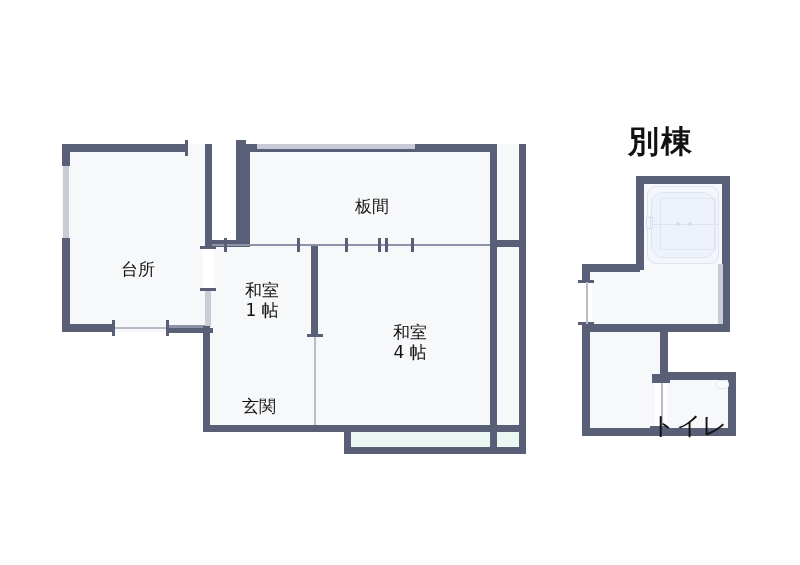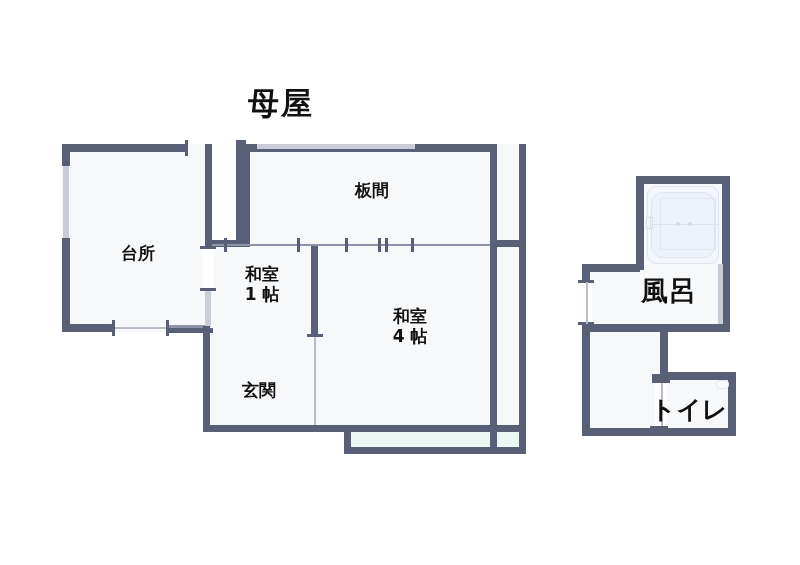--- a/index.html
+++ b/index.html
@@ -60,24 +60,25 @@
     font-size: 31px;
     font-weight: 700;
     letter-spacing: 2px;
     white-space: nowrap;
     line-height: 1;
   }
   .room-label {
     position: absolute;
     color: #111111;
     font-size: 17px;
-    font-weight: 700;
+    font-weight: 400;
     white-space: nowrap;
     text-align: center;
     line-height: 1.18;
+    margin-top: 16px;
   }
   .room-label.big {
     font-size: 27px;
     letter-spacing: 1px;
   }
   .room-label .ln { display: block; }
 
   
   .tub-outer {
     position: absolute;
@@ -121,22 +122,22 @@
     border: 1px solid #e4e8f1;
     border-radius: 4px;
     background: #fafbfd;
   }
 </style>
 </head>
 <body>
 
 <div id="plan">
 
-  <div class="building-title" style="left:248px; top:88px;">母屋</div>
-
+
+  <div class="building-title" style="left:628px; top:126px;">別棟</div>
 
   <div class="room" style="left:62px;  top:144px; width:148px; height:188px;"></div>
 
   <div class="room" style="left:248px; top:144px; width:248px; height:102px;"></div>
 
   <div class="room" style="left:203px; top:246px; width:115px; height:86px;"></div>
 
   <div class="room" style="left:318px; top:246px; width:178px; height:186px;"></div>
 
   <div class="room" style="left:203px; top:332px; width:115px; height:100px;"></div>
@@ -271,17 +272,16 @@
   <div class="tub-inner" style="left:651px; top:192px; width:64px; height:66px;"></div>
   <div class="tub-rect" style="left:660px; top:198px; width:56px; height:52px;"></div>
   <div class="tub-line" style="left:651px; top:224px; width:68px; height:1px;"></div>
   <div class="tub-dot" style="left:676px; top:222px; width:4px; height:4px;"></div>
   <div class="tub-dot" style="left:688px; top:222px; width:4px; height:4px;"></div>
   <div class="tap" style="left:646px; top:217px; width:7px; height:12px;"></div>
   <div class="tub-line" style="left:650px; top:216px; width:1px; height:14px;"></div>
 
   <div class="toilet-fix" style="left:716px; top:380px; width:13px; height:9px;"></div>
 
-  <div class="room-label big" style="left:624px; top:275px; width:90px;">風呂</div>
 
   <div class="room-label" style="left:646px; top:395px; width:86px; font-size:25px;text-align:center;">トイレ</div>
 
 </div>
 
 </body></html>

